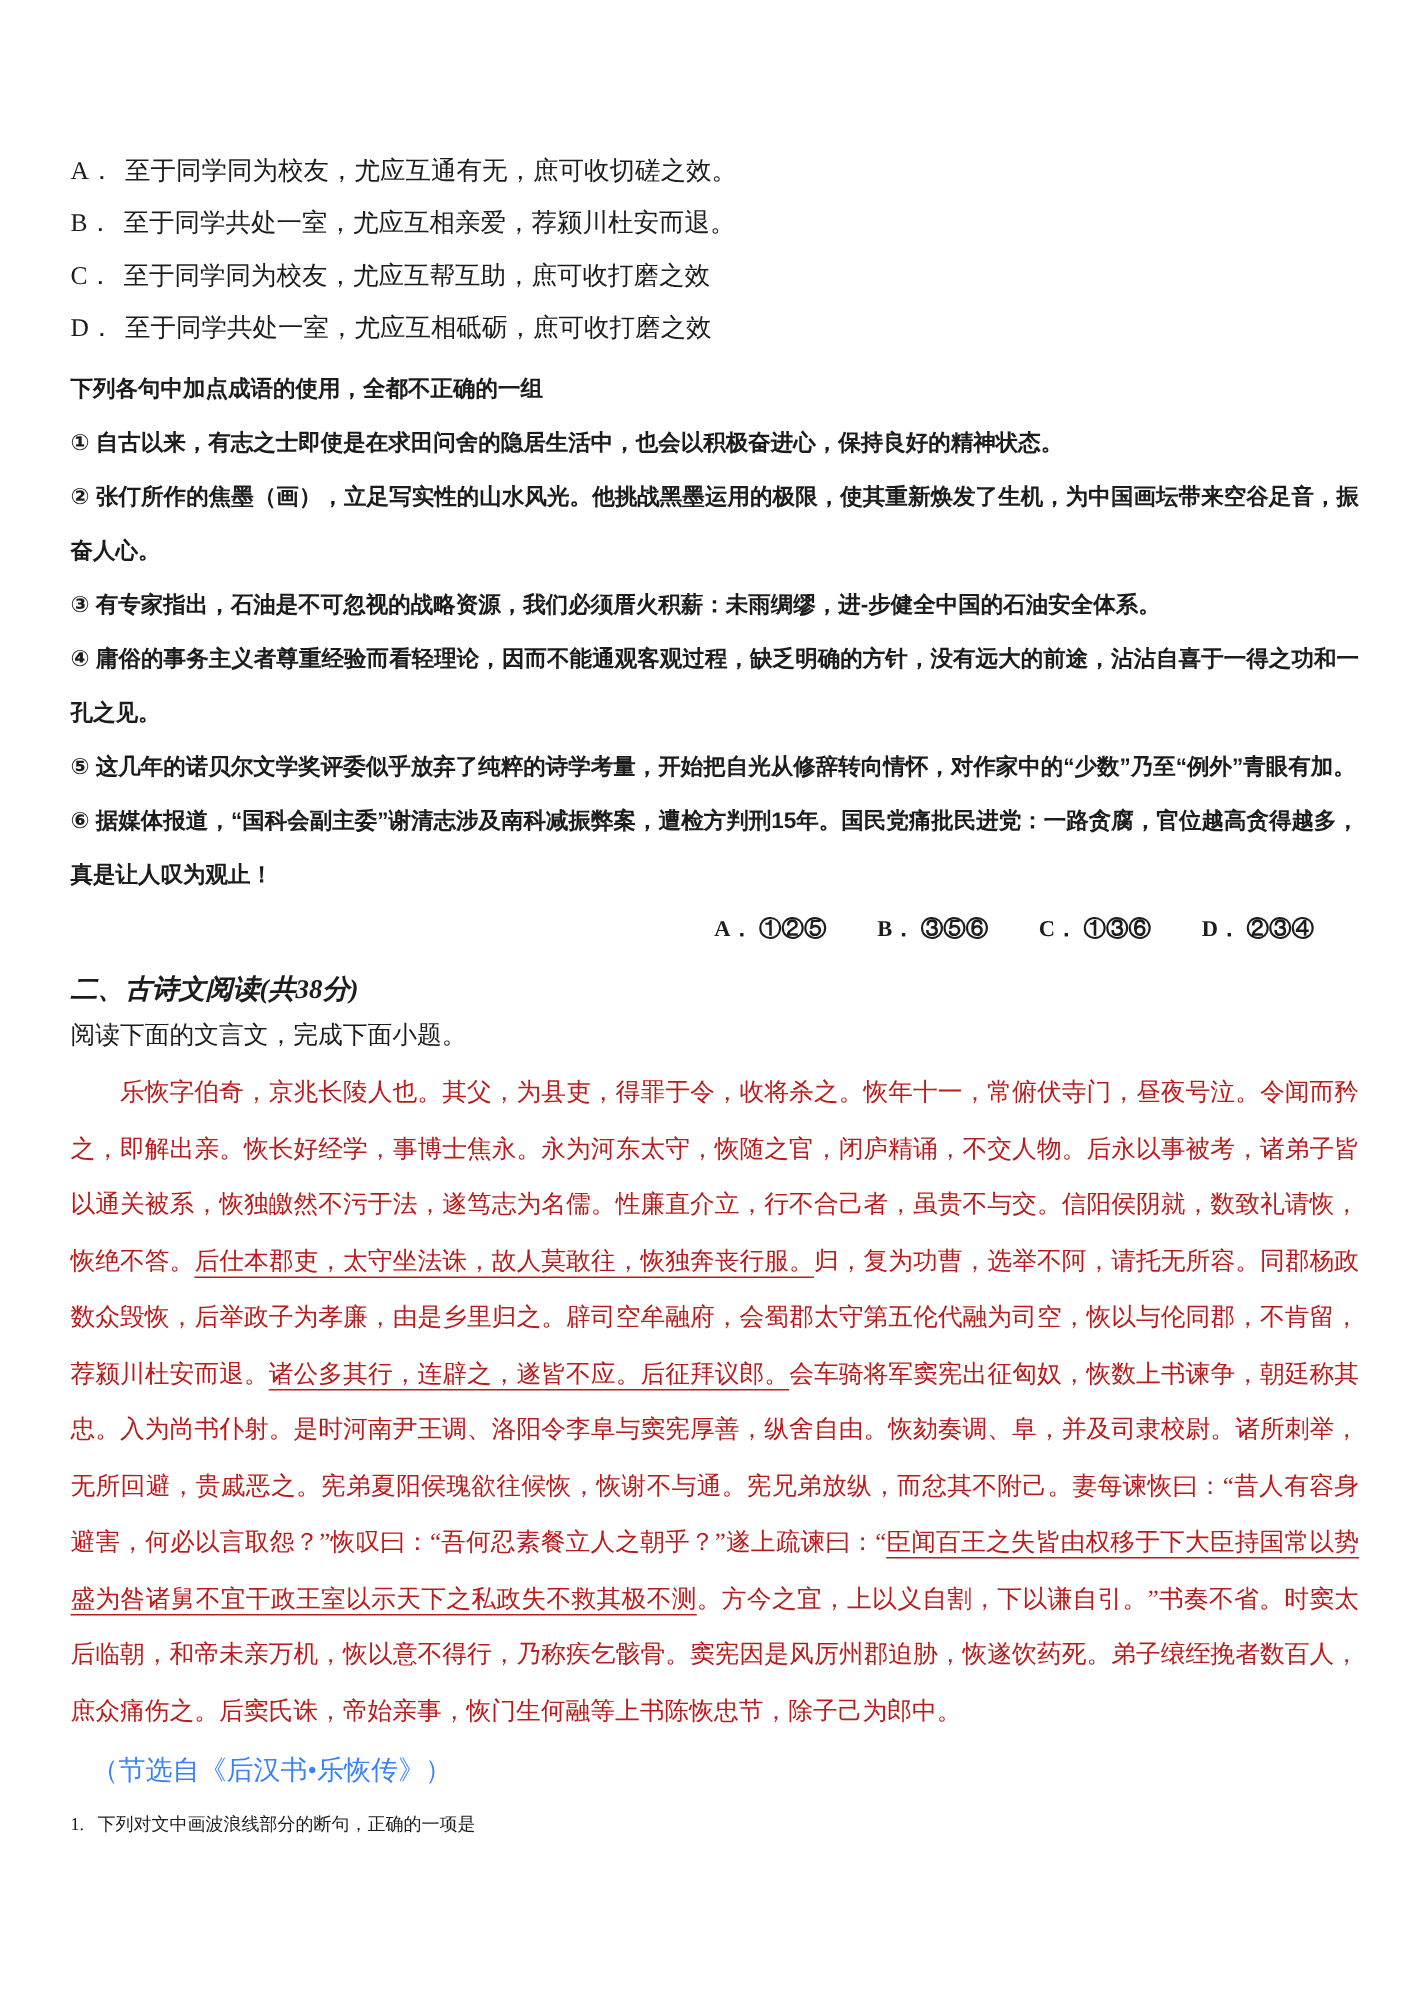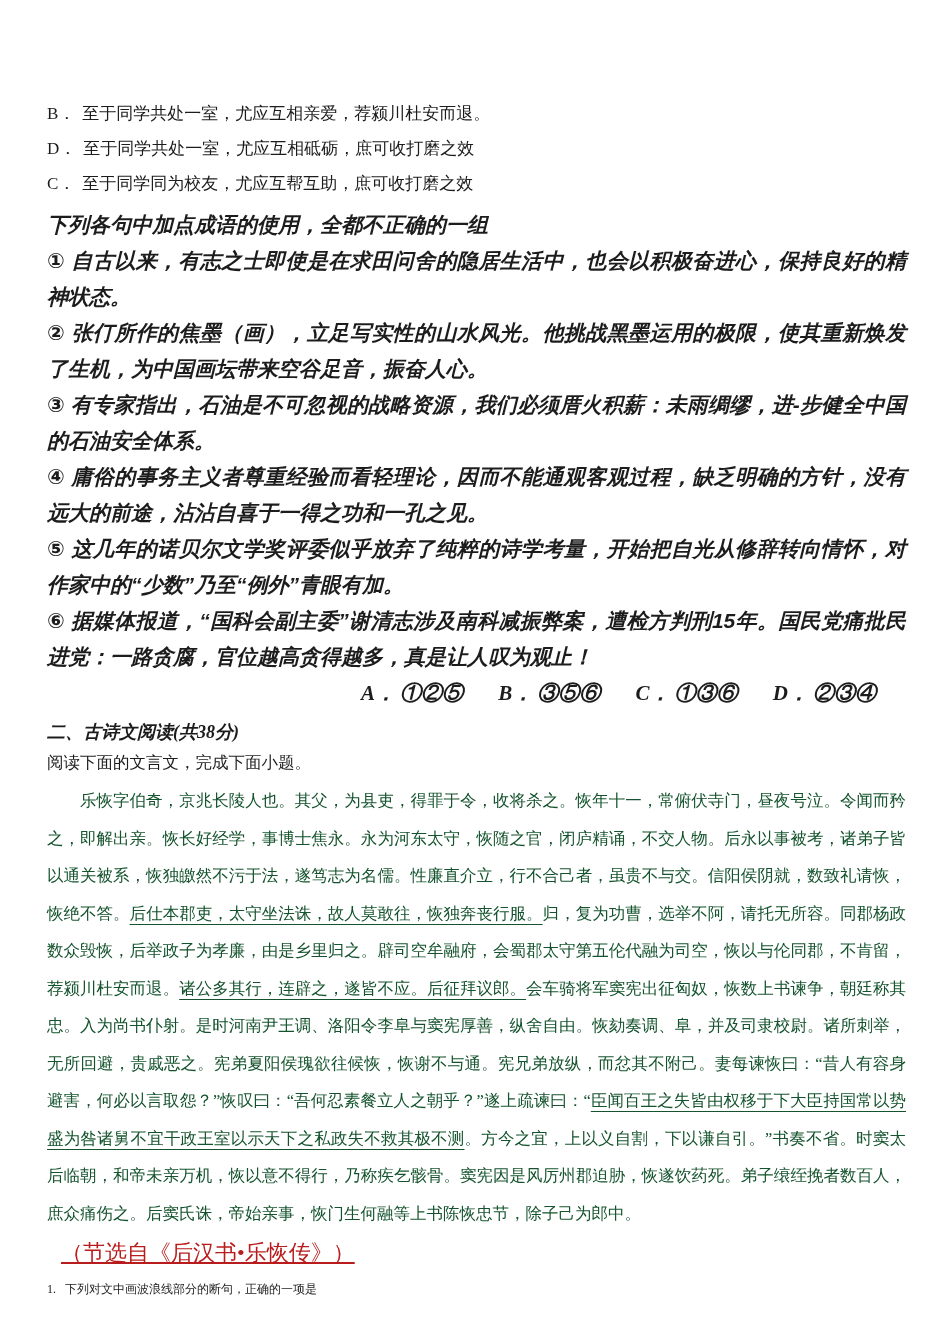--- a/index.html
+++ b/index.html
@@ -13,65 +13,65 @@
   
   .top-options p{
     margin:0;font-size:17px;line-height:35px;
     font-family:"Liberation Serif","DejaVu Serif",serif;
   }
   .opt-label{margin-right:7px;}
 
   
   .idiom{margin-top:6px;}
   .idiom p{
-    margin:0;font-size:21px;line-height:36px;
+    margin:0;font-size:15px;line-height:36px;
     font-weight:700;
     font-family:"Liberation Sans","DejaVu Sans",sans-serif;
     text-align:justify;
-    font-style:italic;
   }
   .idiom .answers{
     font-family:"Liberation Serif","DejaVu Serif",serif;
     text-align:right;
   }
   .answers .ans{margin-right:30px;}
   .answers .ans .opt-label{margin-right:4px;}
 
   
   .reading{margin-top:4px;}
   .reading h2{
     margin:0;font-size:18px;line-height:34px;font-weight:700;
     font-family:"Liberation Serif","DejaVu Serif",serif;
     font-style:italic;
   }
   .instruction{margin:0;font-size:16.5px;line-height:27px;}
   .passage{
     margin:6px 0 0 0;
     font-size:16.5px;line-height:37.5px;
     text-align:justify;text-indent:33px;
-    color:#14532d;
+    color:#b91c1c;
   }
   .passage .u{
     text-decoration:underline;
     text-underline-offset:5px;
     text-decoration-thickness:1px;
   }
-  .source{margin:4px 0 0 0;padding-left:14px;font-size:22px;line-height:34px;color:#b91c1c;text-decoration:underline;}
+  .source{margin:4px 0 0 0;padding-left:14px;font-size:18px;line-height:34px;color:#3b82f6;}
   .q1{margin:2px 0 0 0;font-size:12px;line-height:34px;}
   .q1 .q-number{margin-right:9px;}
 </style>
 </head>
 <body>
 
 <div class="page">
 
   <section class="top-options">
+    <p><span class="opt-label">A．</span><span>至于同学同为校友，尤应互通有无，庶可收切磋之效。</span></p>
     <p><span class="opt-label">B．</span><span>至于同学共处一室，尤应互相亲爱，荐颍川杜安而退。</span></p>
+    <p><span class="opt-label">C．</span><span>至于同学同为校友，尤应互帮互助，庶可收打磨之效</span></p>
     <p><span class="opt-label">D．</span><span>至于同学共处一室，尤应互相砥砺，庶可收打磨之效</span></p>
-    <p><span class="opt-label">C．</span><span>至于同学同为校友，尤应互帮互助，庶可收打磨之效</span></p>
   </section>
 
   <section class="idiom">
     <p class="stem">下列各句中加点成语的使用，全都不正确的一组</p>
     <p>① 自古以来，有志之士即使是在求田问舍的隐居生活中，也会以积极奋进心，保持良好的精神状态。</p>
     <p>② 张仃所作的焦墨（画），立足写实性的山水风光。他挑战黑墨运用的极限，使其重新焕发了生机，为中国画坛带来空谷足音，振奋人心。</p>
     <p>③ 有专家指出，石油是不可忽视的战略资源，我们必须厝火积薪：未雨绸缪，进-步健全中国的石油安全体系。</p>
     <p>④ 庸俗的事务主义者尊重经验而看轻理论，因而不能通观客观过程，缺乏明确的方针，没有远大的前途，沾沾自喜于一得之功和一孔之见。</p>
     <p>⑤ 这几年的诺贝尔文学奖评委似乎放弃了纯粹的诗学考量，开始把自光从修辞转向情怀，对作家中的“少数”乃至“例外”青眼有加。</p>
     <p>⑥ 据媒体报道，“国科会副主委”谢清志涉及南科减振弊案，遭检方判刑15年。国民党痛批民进党：一路贪腐，官位越高贪得越多，真是让人叹为观止！</p>

